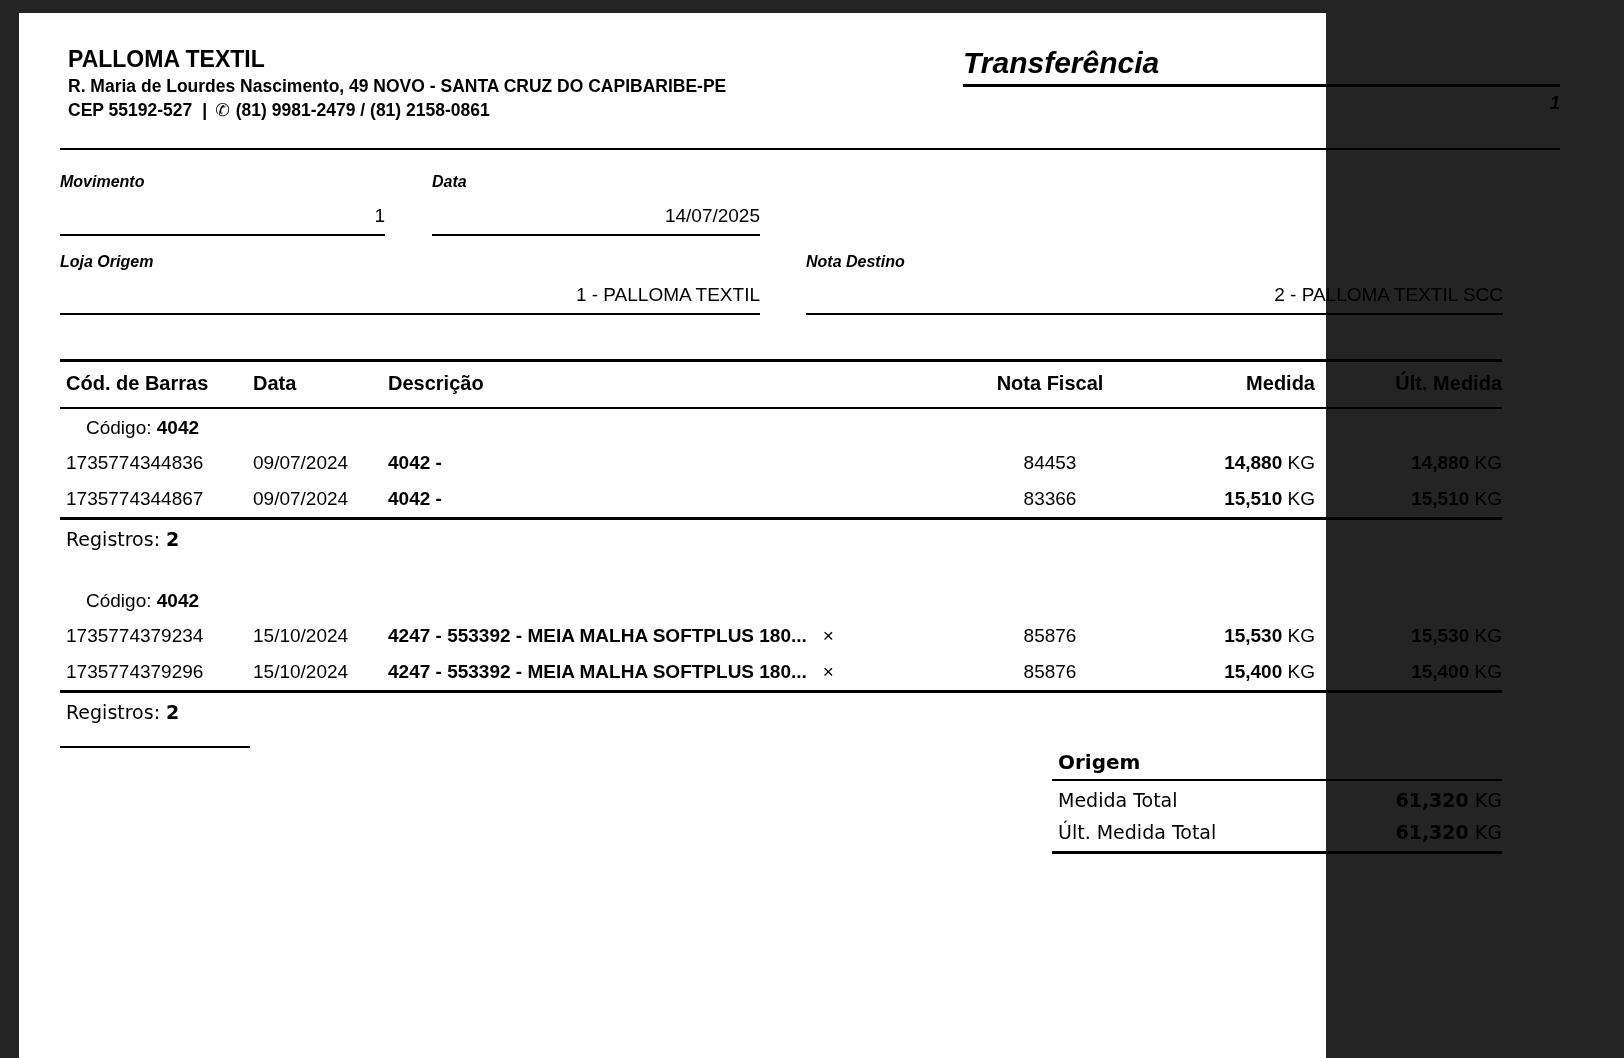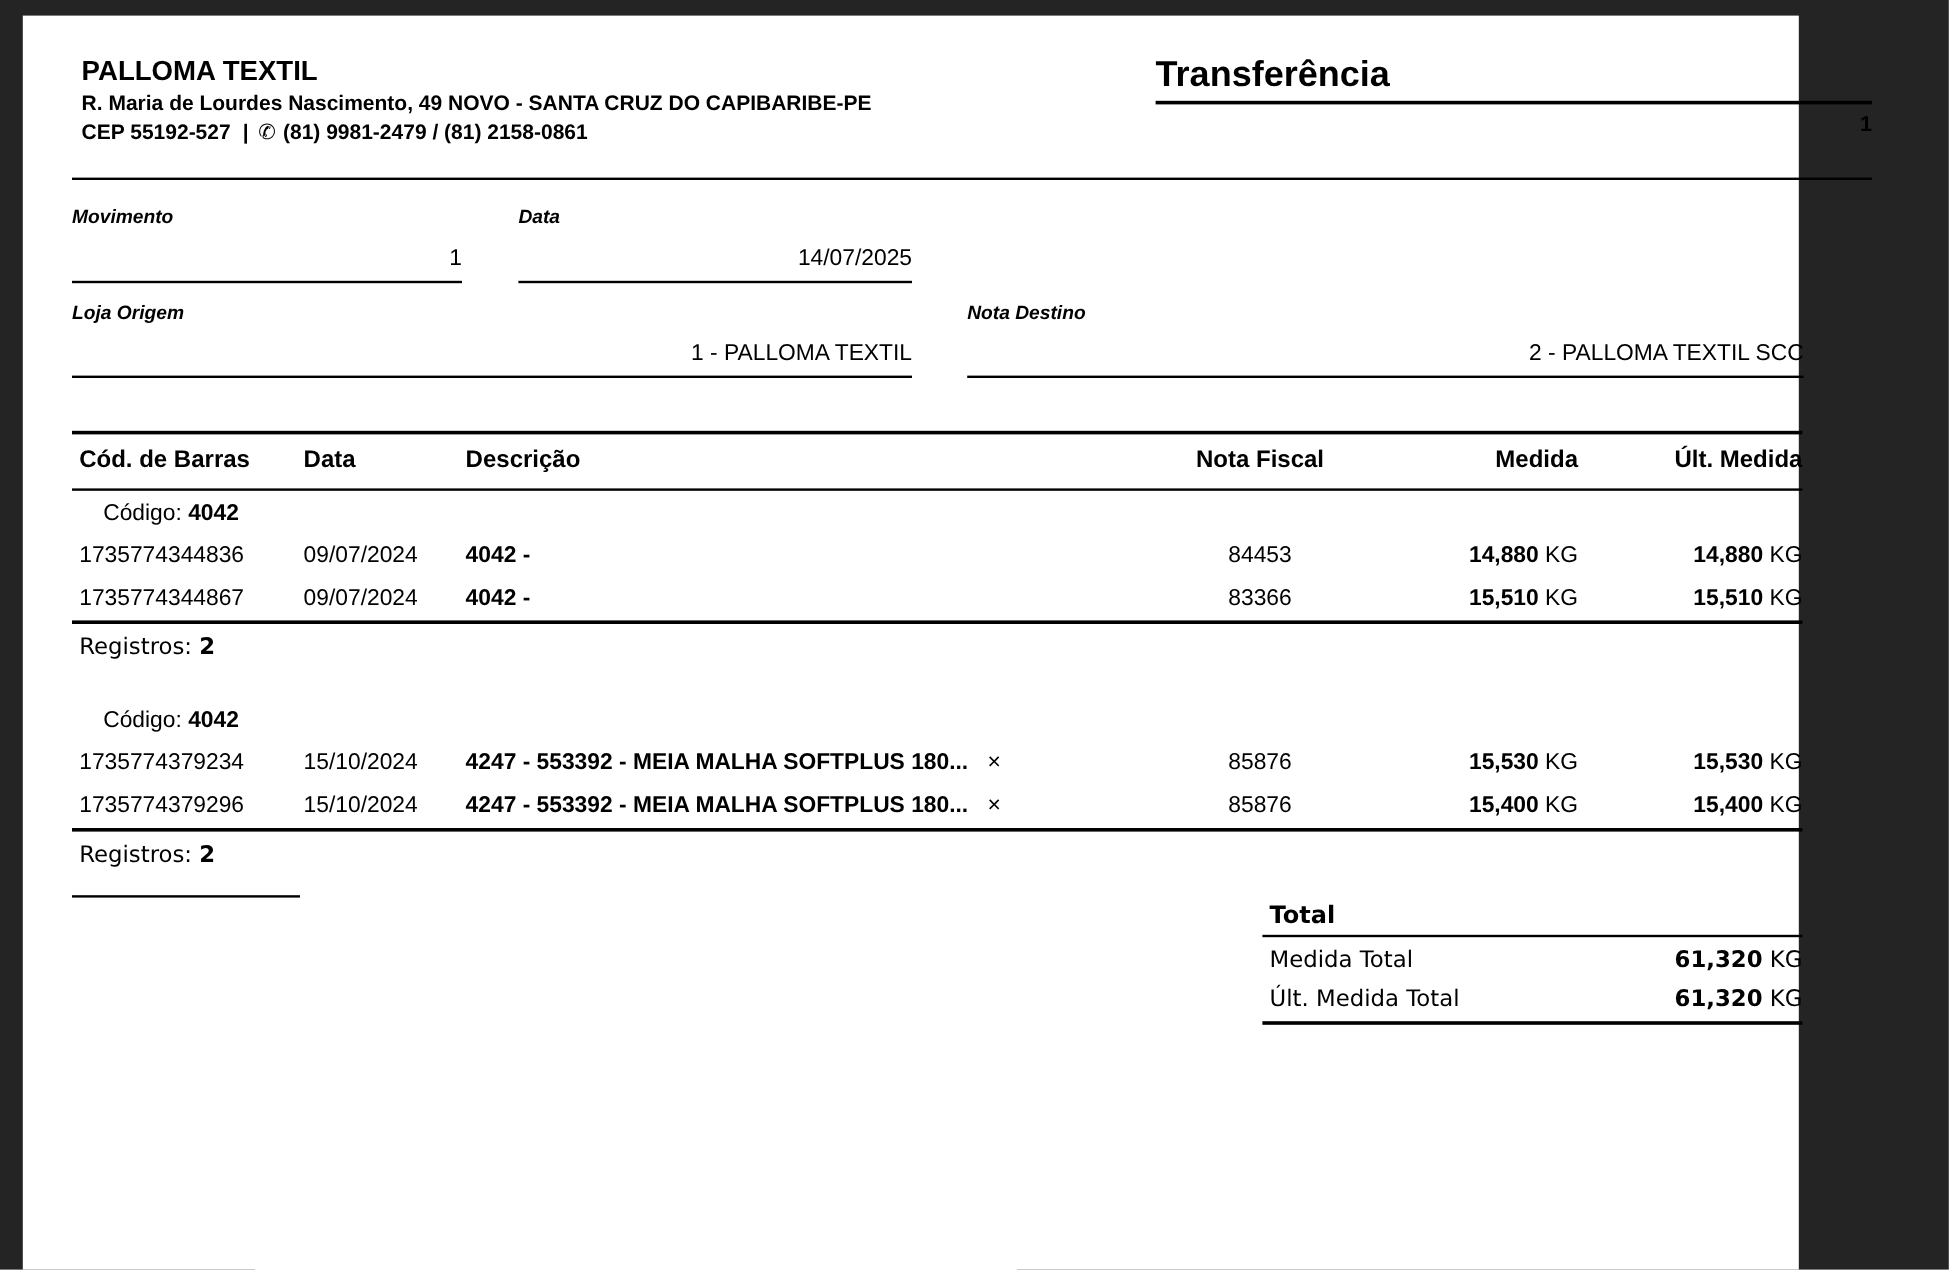--- a/index.html
+++ b/index.html
@@ -5,37 +5,37 @@
   * { margin: 0; padding: 0; box-sizing: border-box; }
   html, body { width: 1624px; height: 1058px; overflow: hidden; }
   body {
     background: #242424;
     font-family: "Liberation Sans", sans-serif;
     color: #000;
   }
   .page {
     position: absolute;
     left: 19px; top: 13px;
-    width: 1480px; height: 1045px;
+    width: 1307px; height: 1045px;
     background: #ffffff;
   }
   .b { font-weight: bold; }
 
   
   .company {
     position: absolute; left: 49px; top: 33px; width: 860px;
   }
   .company-name { font-size: 23px; font-weight: bold; line-height: 26px; }
   .company-address { font-size: 17.5px; font-weight: bold; line-height: 20px; margin-top: 4px; }
   .company-contact { font-size: 17.5px; font-weight: bold; line-height: 20px; margin-top: 4px; }
   .company-contact .sep { margin: 0 8px 0 10px; }
   .phone-glyph { font-weight: normal; margin-right: 6px; }
 
   .report-head {
-    position: absolute; left: 944px; top: 33px; width: 597px;
+    position: absolute; left: 944px; top: 33px; width: 597px; font-style: italic;
   }
   .report-title {
     font-size: 30px; font-weight: bold; line-height: 34px;
     padding-bottom: 4px;
     border-bottom: 3px solid #000;
   }
   .report-page {
     text-align: right; font-size: 18px; font-weight: bold; margin-top: 6px;
   }
 
@@ -209,21 +209,21 @@
         <span>Registros:</span>
         <span class="b">2</span>
       </div>
     </div>
 
   </div>
 
   <div class="signature-line"></div>
 
   <div class="summary">
-    <div class="summary-title">Total</div>
+    <div class="summary-title">Origem</div>
     <div class="summary-box">
       <div class="summary-row">
         <span>Medida Total</span>
         <span><span class="b">61,320</span> <span class="unit">KG</span></span>
       </div>
       <div class="summary-row">
         <span>Últ. Medida Total</span>
         <span><span class="b">61,320</span> <span class="unit">KG</span></span>
       </div>
     </div>

